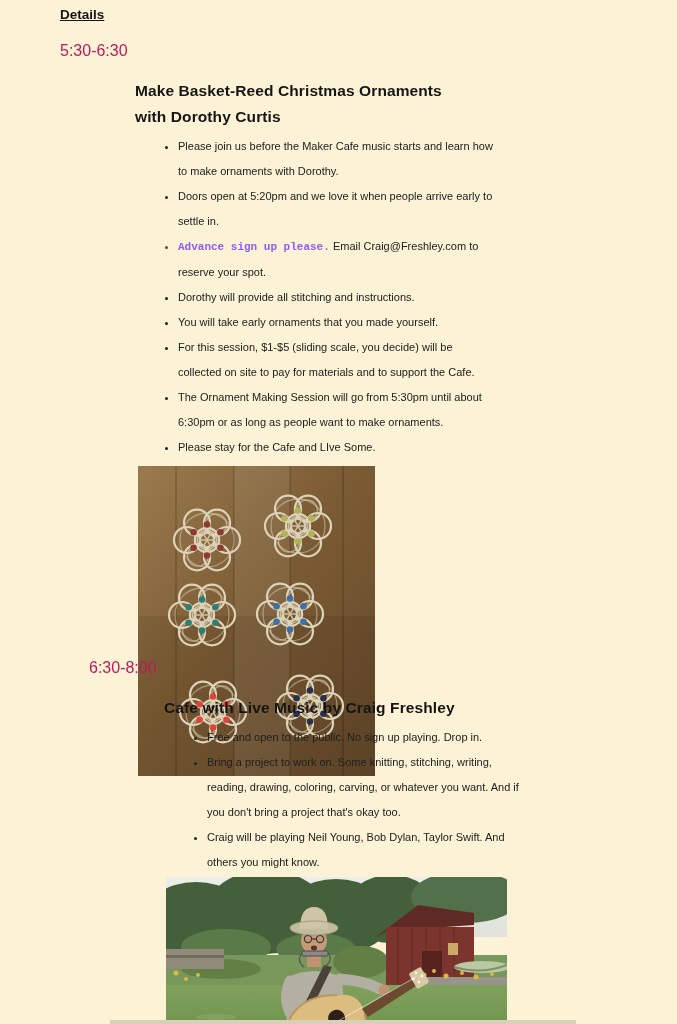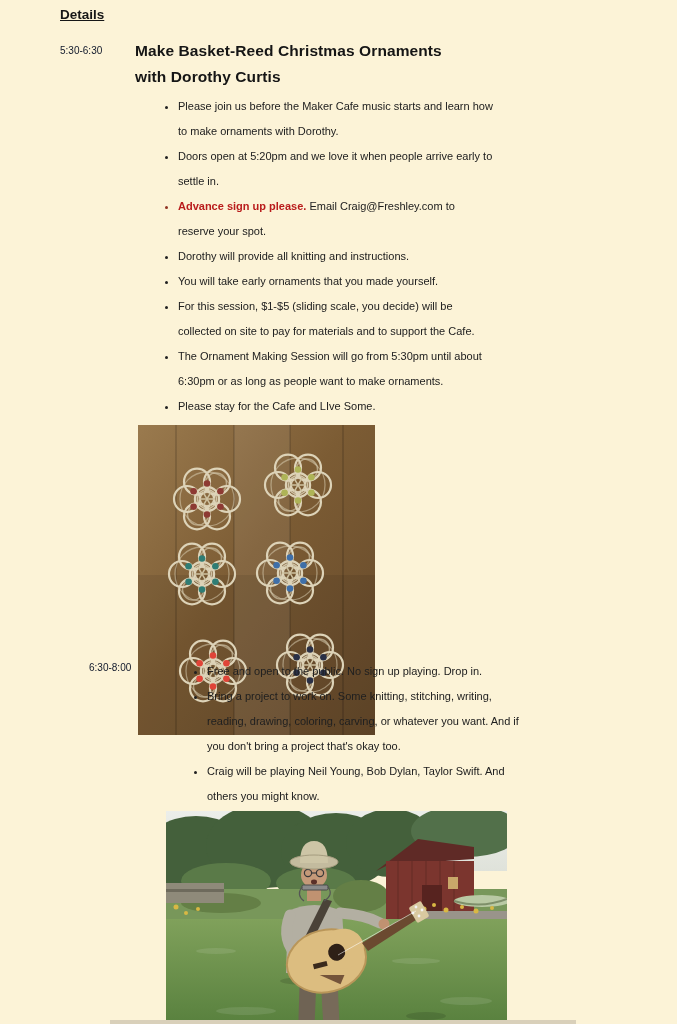--- a/index.html
+++ b/index.html
@@ -8,38 +8,38 @@
     font-family:"Liberation Sans",sans-serif;color:#1f1f1f;overflow:hidden;
   }
   .details{
     position:absolute;left:60px;top:7px;font-size:13.5px;font-weight:600;
     text-decoration:underline;color:#161616;
   }
   .section{position:absolute;left:0;width:677px;display:flex;align-items:flex-start;}
   .s1{top:38px;}
   .s2{top:655px;padding-left:29px;}
   .time{
-    margin-left:60px;width:75px;flex:0 0 75px;font-size:10px;line-height:26px;color:#0f172a;
-  }
-  .content{width:495px;}
+    margin-left:60px;width:75px;flex:0 0 75px;font-size:16px;line-height:26px;color:#be185d;
+  }
+  .content{width:495px;margin-top:40px;}
   .sec-title{
     margin:0;font-size:15.5px;font-weight:700;line-height:26px;color:#151515;
     white-space:pre-line;letter-spacing:.1px;
   }
   ul.bullets{
     list-style:disc;margin:4px 0 0 0;padding:0 0 0 43px;
   }
   ul.bullets li{
     font-size:11px;line-height:25px;margin:0;color:#202020;
   }
   ul.bullets li::marker{font-size:11px;}
   ul.bullets li span{white-space:pre-line;}
   li.alert{color:#a94a3d;}
   li.alert::marker{color:#8f3222;}
-  li.alert .bold{font-weight:700;color:#b91c1c;}
+  li.alert .bold{font-weight:700;color:#8b5cf6;font-family:Liberation Mono, monospace;}
   .photo{display:block;border:0;}
   .orn-photo{margin:6px 0 0 3px;}
   .craig-photo{margin:2px 0 0 2px;}
   .next-peek{
     position:absolute;left:110px;top:1020px;width:562px;height:4px;
     background:#d9d0ba;
   }
 </style>
 </head>
 <body>
@@ -53,21 +53,21 @@
     <div class="content">
       <h2 class="sec-title">Make Basket-Reed Christmas Ornaments
 with Dorothy Curtis</h2>
       <ul class="bullets">
         <li><span>Please join us before the Maker Cafe music starts and learn how
 to make ornaments with Dorothy.</span></li>
         <li><span>Doors open at 5:20pm and we love it when people arrive early to
 settle in.</span></li>
         <li class="alert"><span class="bold">Advance sign up please.</span><span> Email Craig@Freshley.com to
 reserve your spot.</span></li>
-        <li><span>Dorothy will provide all knitting and instructions.</span></li>
+        <li><span>Dorothy will provide all stitching and instructions.</span></li>
         <li><span>You will take early ornaments that you made yourself.</span></li>
         <li><span>For this session, $1-$5 (sliding scale, you decide) will be
 collected on site to pay for materials and to support the Cafe.</span></li>
         <li><span>The Ornament Making Session will go from 5:30pm until about
 6:30pm or as long as people want to make ornaments.</span></li>
         <li><span>Please stay for the Cafe and LIve Some.</span></li>
       </ul>
 
       <svg class="photo orn-photo" role="img" width="237" height="310" viewBox="0 0 237 310" aria-label="Six handmade basket-reed flower ornaments with colored beads laid out in two columns on a wooden table">
         <defs>
@@ -131,20 +131,21 @@
         <g color="#2a3046">
             <use href="#orn" x="172" y="240"></use>
           </g>
       </svg>
     </div>
   </div>
 
   <div class="section s2">
     <div class="time">6:30-8:00</div>
     <div class="content">
+      <h2 class="sec-title">Cafe with Live Music by Craig Freshley</h2>
       <ul class="bullets">
         <li><span>Free and open to the public. No sign up playing. Drop in.</span></li>
         <li><span>Bring a project to work on. Some knitting, stitching, writing,
 reading, drawing, coloring, carving, or whatever you want. And if
 you don't bring a project that's okay too.</span></li>
         <li><span>Craig will be playing Neil Young, Bob Dylan, Taylor Swift. And
 others you might know.</span></li>
       </ul>
 
       <svg class="photo craig-photo" role="img" width="341" height="225" viewBox="0 0 341 225" aria-label="Craig Freshley singing and playing acoustic guitar with a harmonica rack, standing in a green field with trees and a red barn with a canoe behind him">

